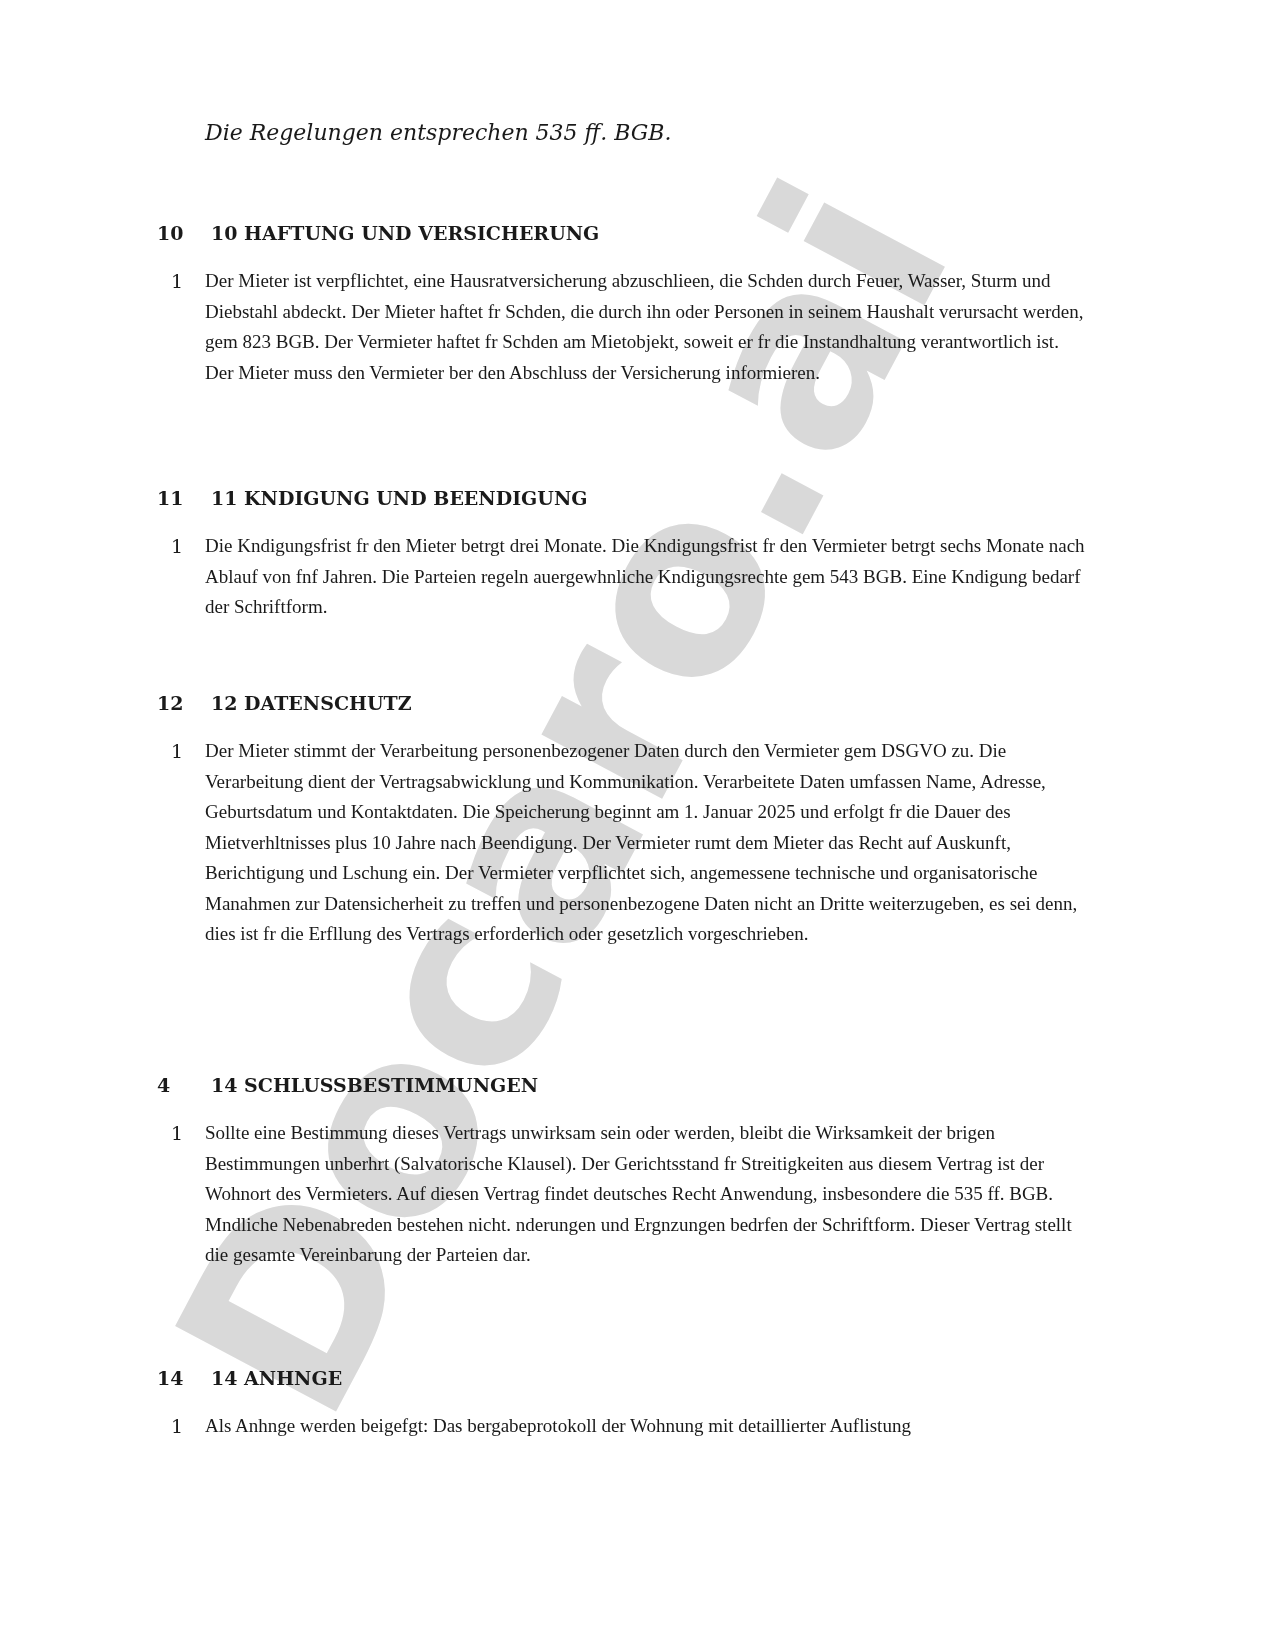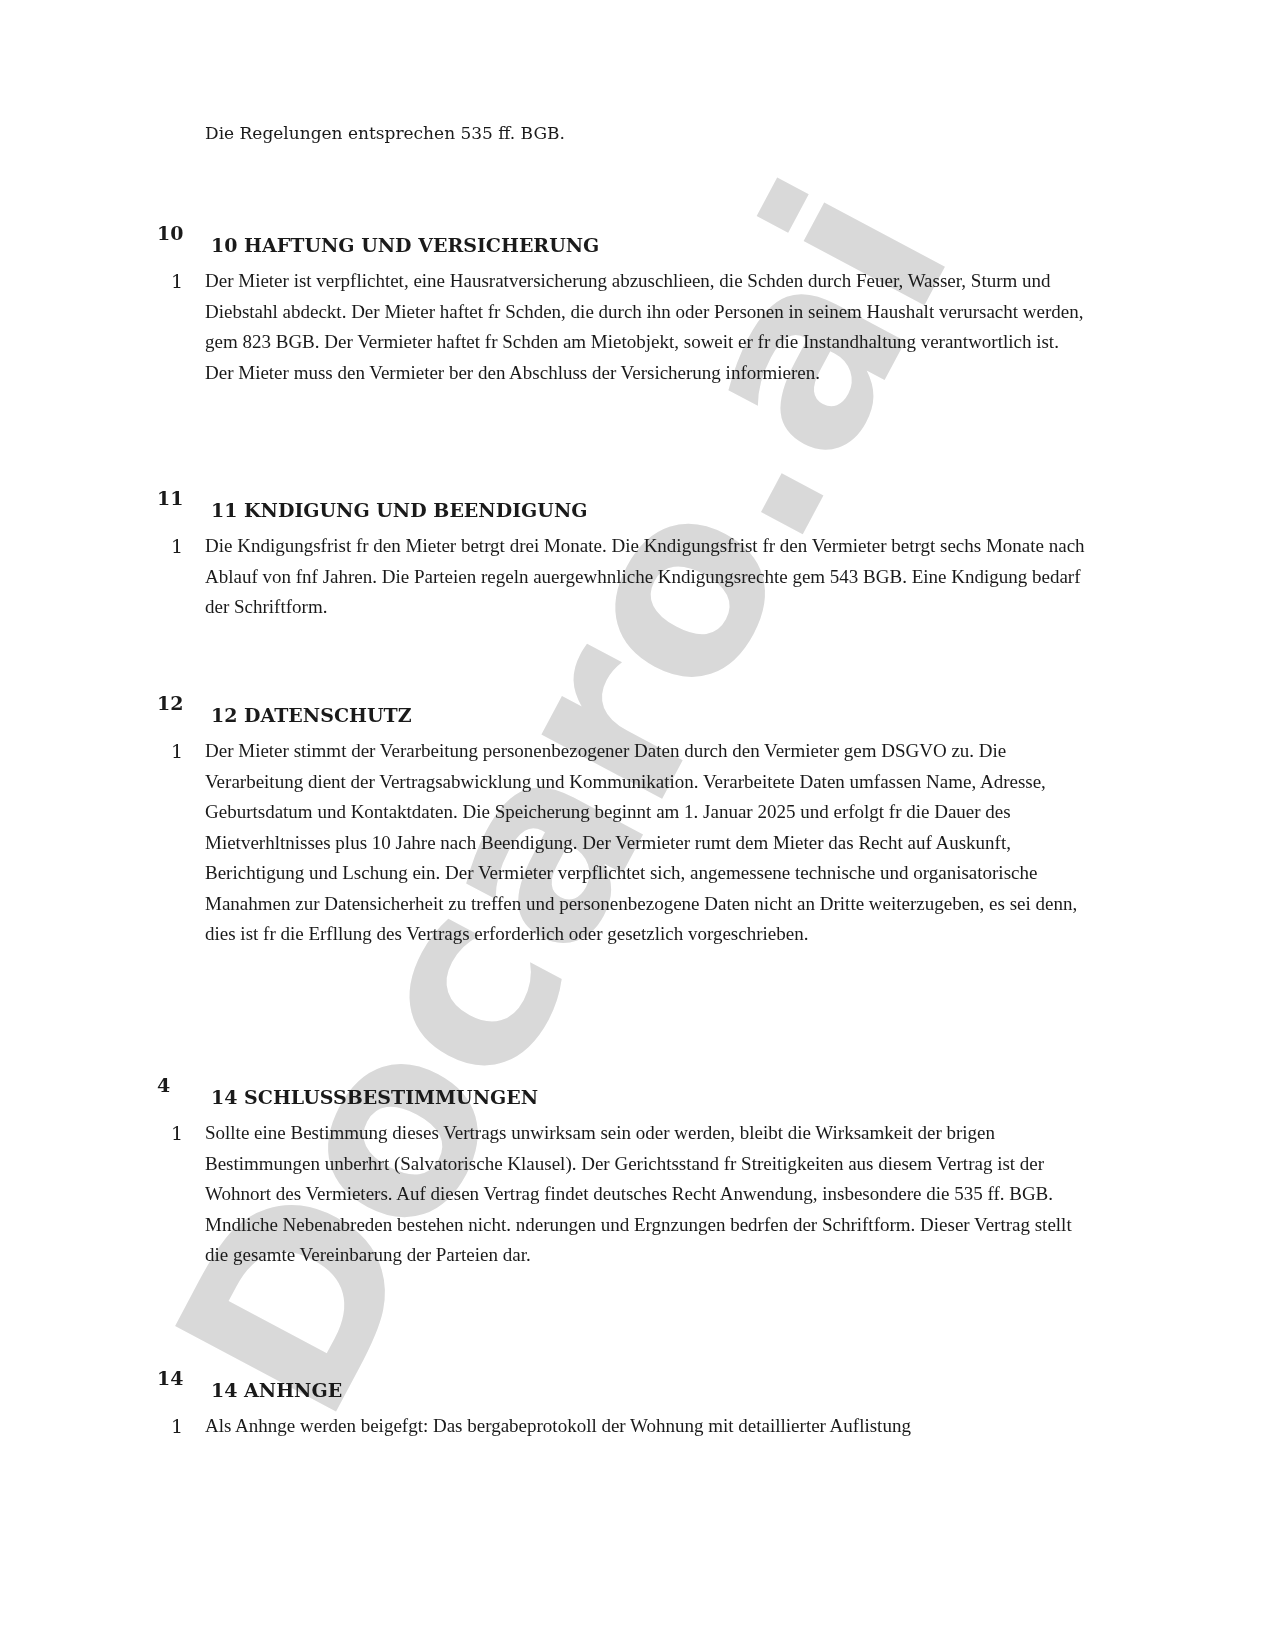--- a/index.html
+++ b/index.html
@@ -39,22 +39,23 @@
       position: absolute;
       left: 0;
       top: 0;
       width: 1275px;
       z-index: 1;
     }
     .para-line {
       position: absolute;
       left: 205px;
       width: 900px;
-      font-size: 17px;
+      font-size: 22px;
       line-height: 30.5px;
+      font-style: italic;
     }
     .section {
       position: absolute;
       left: 0;
       width: 1275px;
     }
     .sec-head {
       position: absolute;
       left: 0;
       height: 30px;
@@ -64,21 +65,21 @@
     }
     .sec-num {
       position: absolute;
       left: 157px;
       top: 0;
       text-align: right;
     }
     .sec-title {
       position: absolute;
       left: 211px;
-      top: 12px;
+      top: 0;
       white-space: nowrap;
     }
     .item {
       position: absolute;
       left: 0;
       width: 1275px;
     }
     .item-num {
       position: absolute;
       left: 171px;

